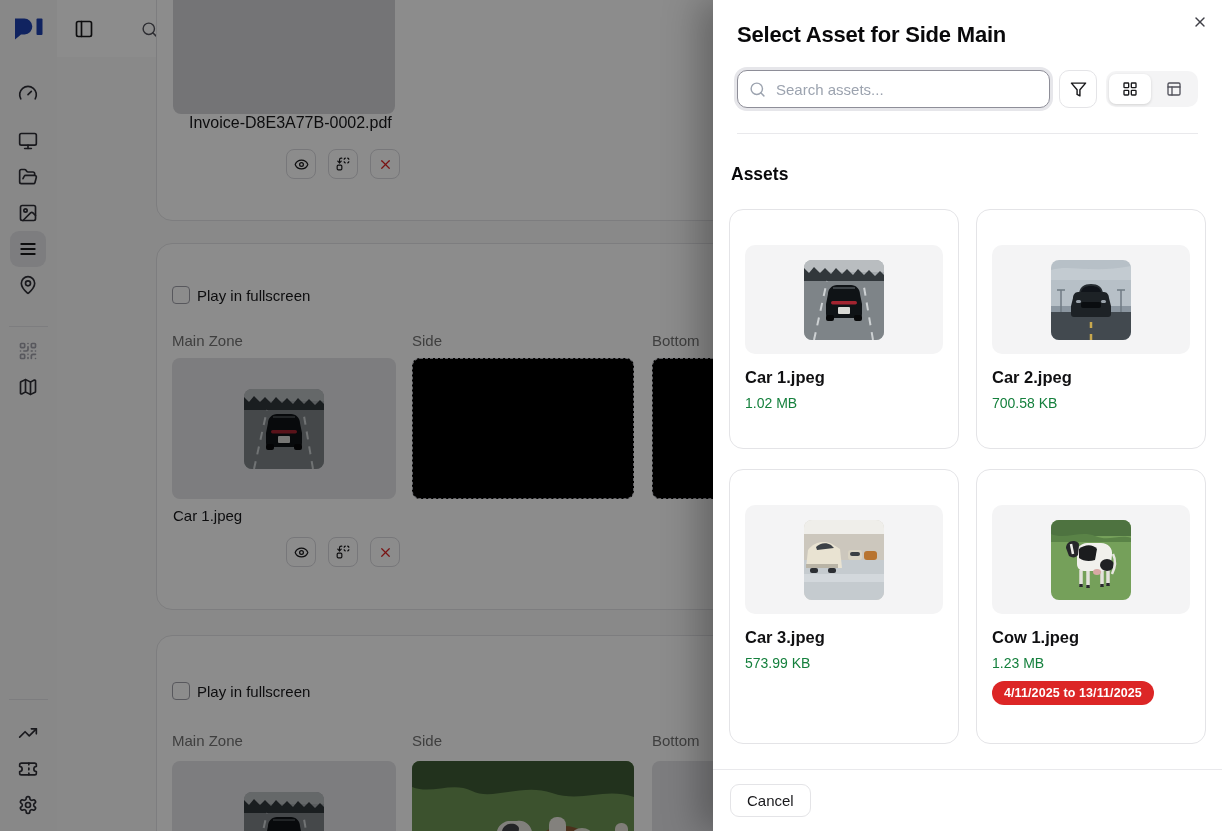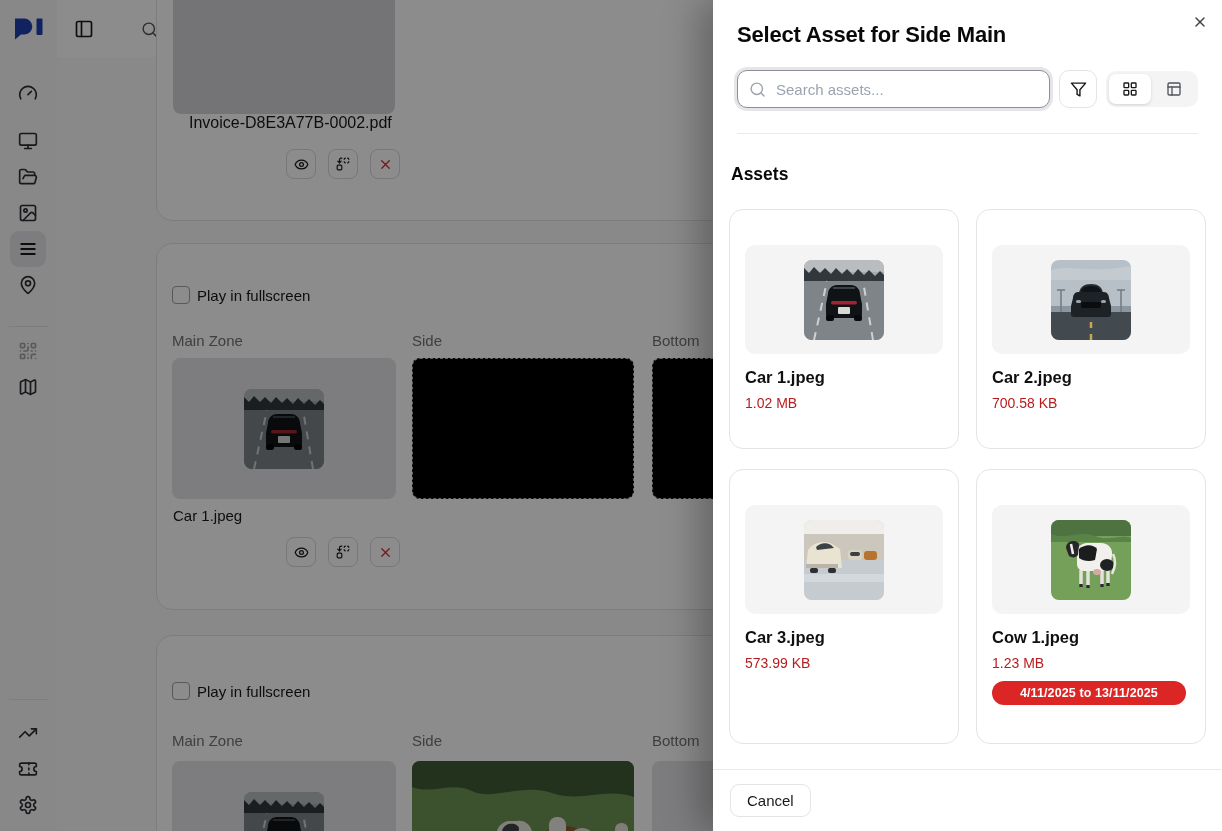--- a/index.html
+++ b/index.html
@@ -70,23 +70,23 @@
   .seg.active{background:#fff;box-shadow:0 1px 3px rgba(0,0,0,0.14);color:#18181b;}
   .modal-divider{height:1px;background:#e9e9ec;margin-top:25px;}
   .modal-body{flex:1;padding:30px 16px 0;overflow:hidden;}
   .section-title{font-size:17.5px;font-weight:700;color:#09090b;margin:0 0 24px 2px;}
   .asset-grid{display:grid;grid-template-columns:230px 230px;grid-template-rows:240px 275px;gap:20px 17px;}
   .asset-card{border:1px solid #e4e4e7;border-radius:14px;background:#fff;padding:15px;
     box-sizing:border-box;cursor:pointer;}
   .asset-thumb{height:109px;background:#f4f4f5;border-radius:10px;margin-top:20px;
     display:flex;align-items:center;justify-content:center;}
   .asset-name{font-size:16.5px;font-weight:600;color:#101012;margin-top:14px;}
-  .asset-size{font-size:14px;color:#b91c1c;margin-top:8px;}
+  .asset-size{font-size:14px;color:#15803d;margin-top:8px;}
   .asset-badge{display:inline-block;margin-top:10px;background:#dc2626;color:#fff;font-size:12.5px;
-    font-weight:700;padding:5px 28px;border-radius:999px;letter-spacing:0.1px;}
+    font-weight:700;padding:5px 12px;border-radius:999px;letter-spacing:0.1px;}
   .modal-footer{height:62px;border-top:1px solid #e9e9ec;display:flex;align-items:center;
     padding:16px 17px;flex:none;box-sizing:border-box;}
   .cancel-btn{height:33px;padding:0 16px;border:1px solid #e4e4e7;border-radius:9px;background:#fff;
     font-size:15px;color:#18181b;font-weight:500;cursor:pointer;
     font-family:"Liberation Sans","DejaVu Sans",sans-serif;}
 </style>
 </head>
 <body>
 
 <svg width="0" height="0" style="position:absolute" aria-hidden="true">

